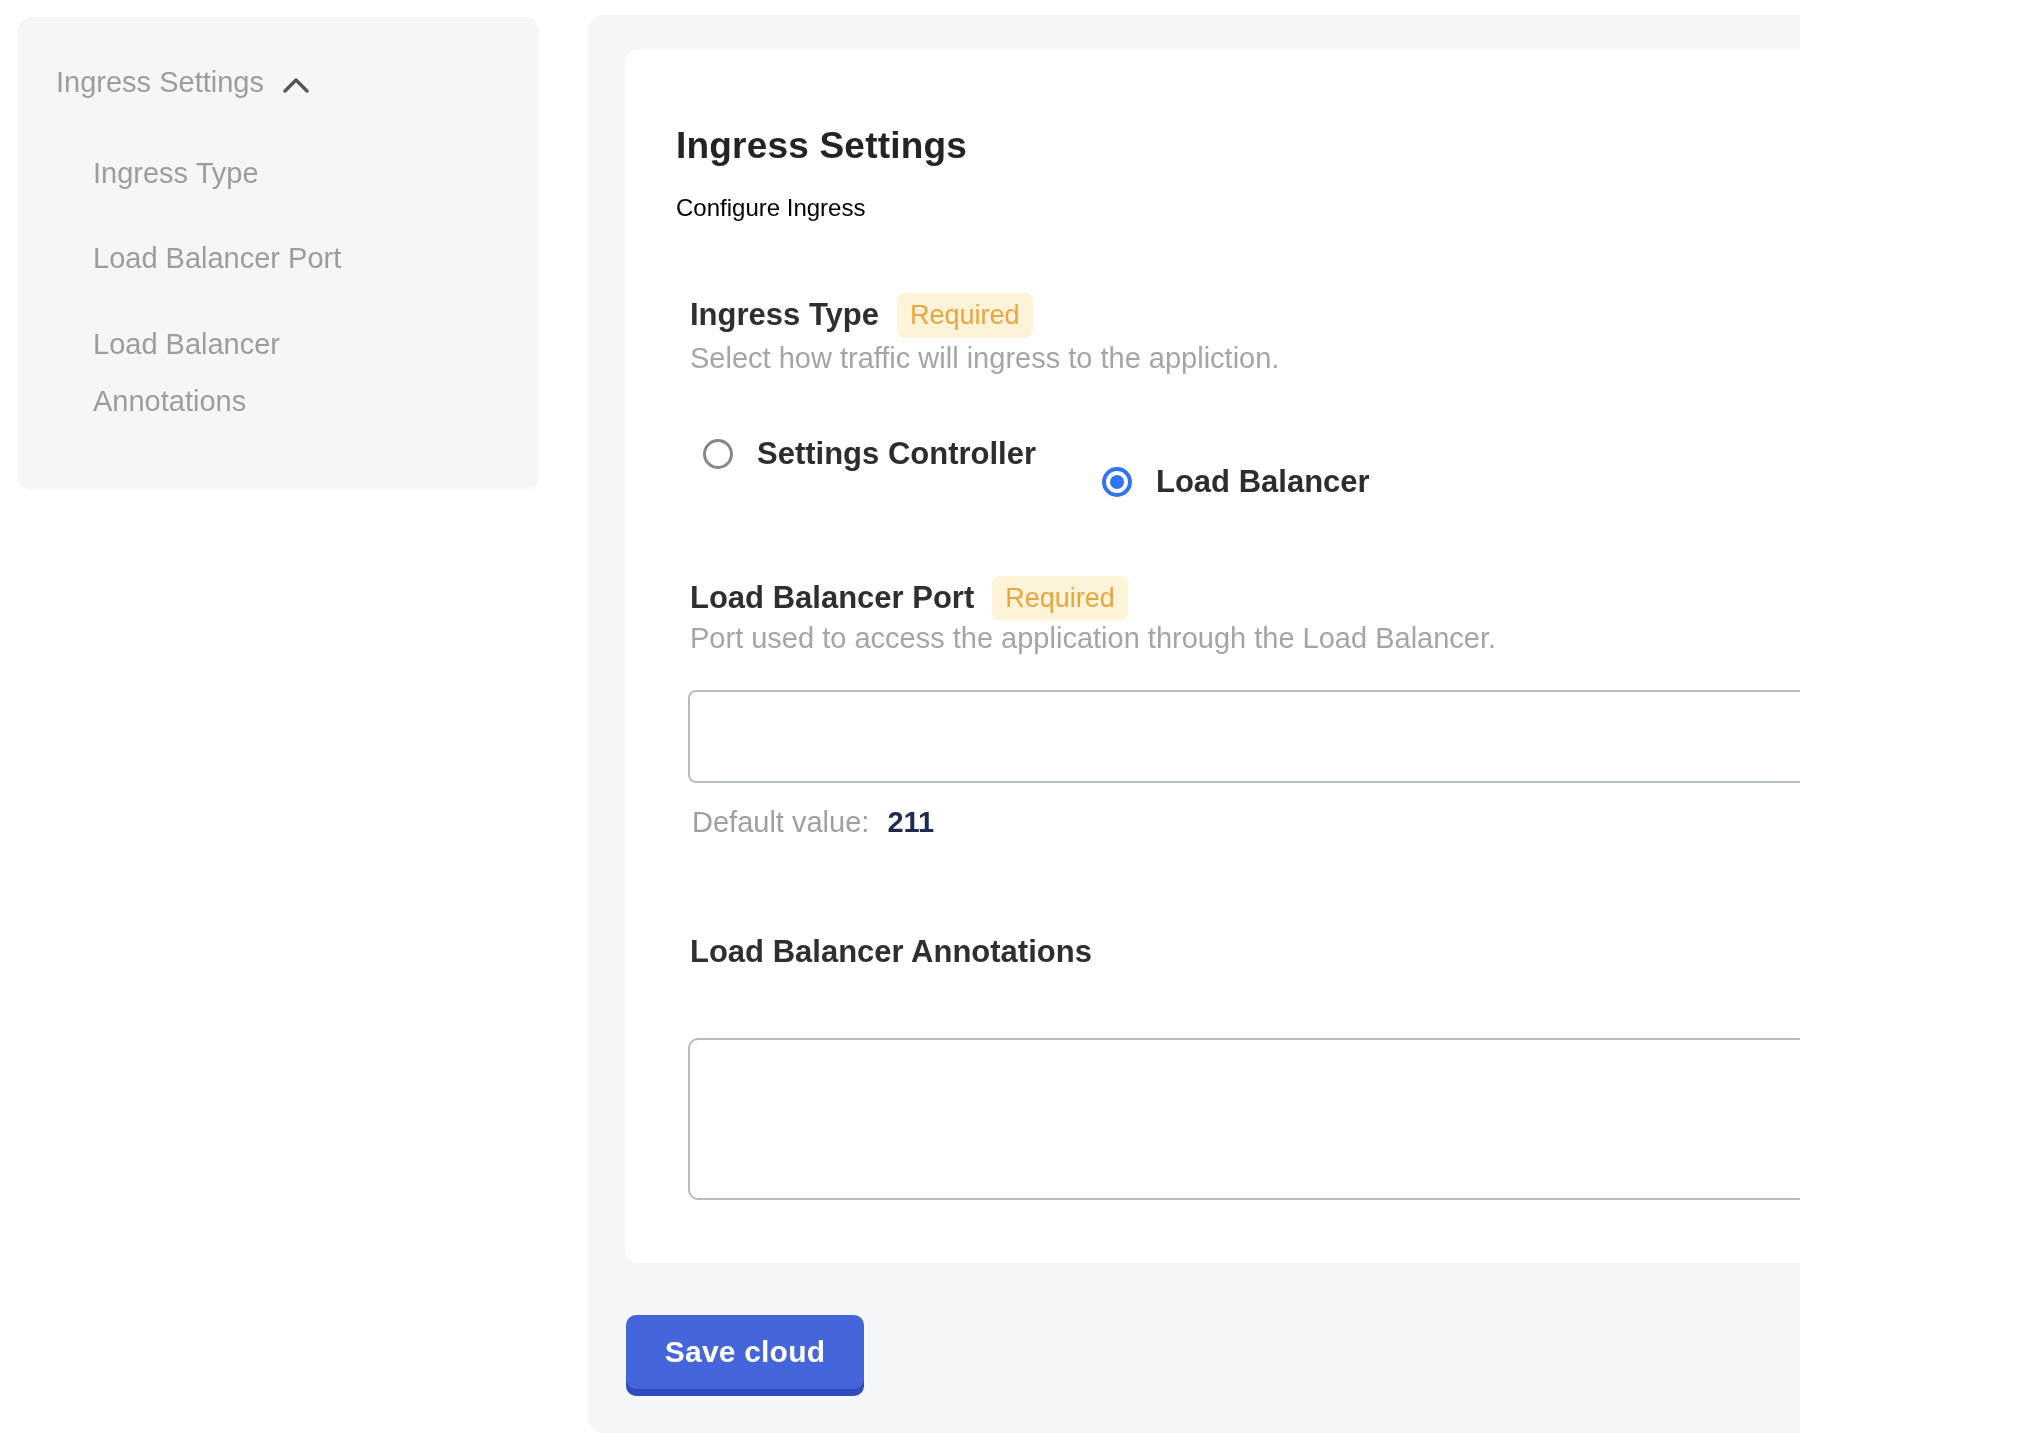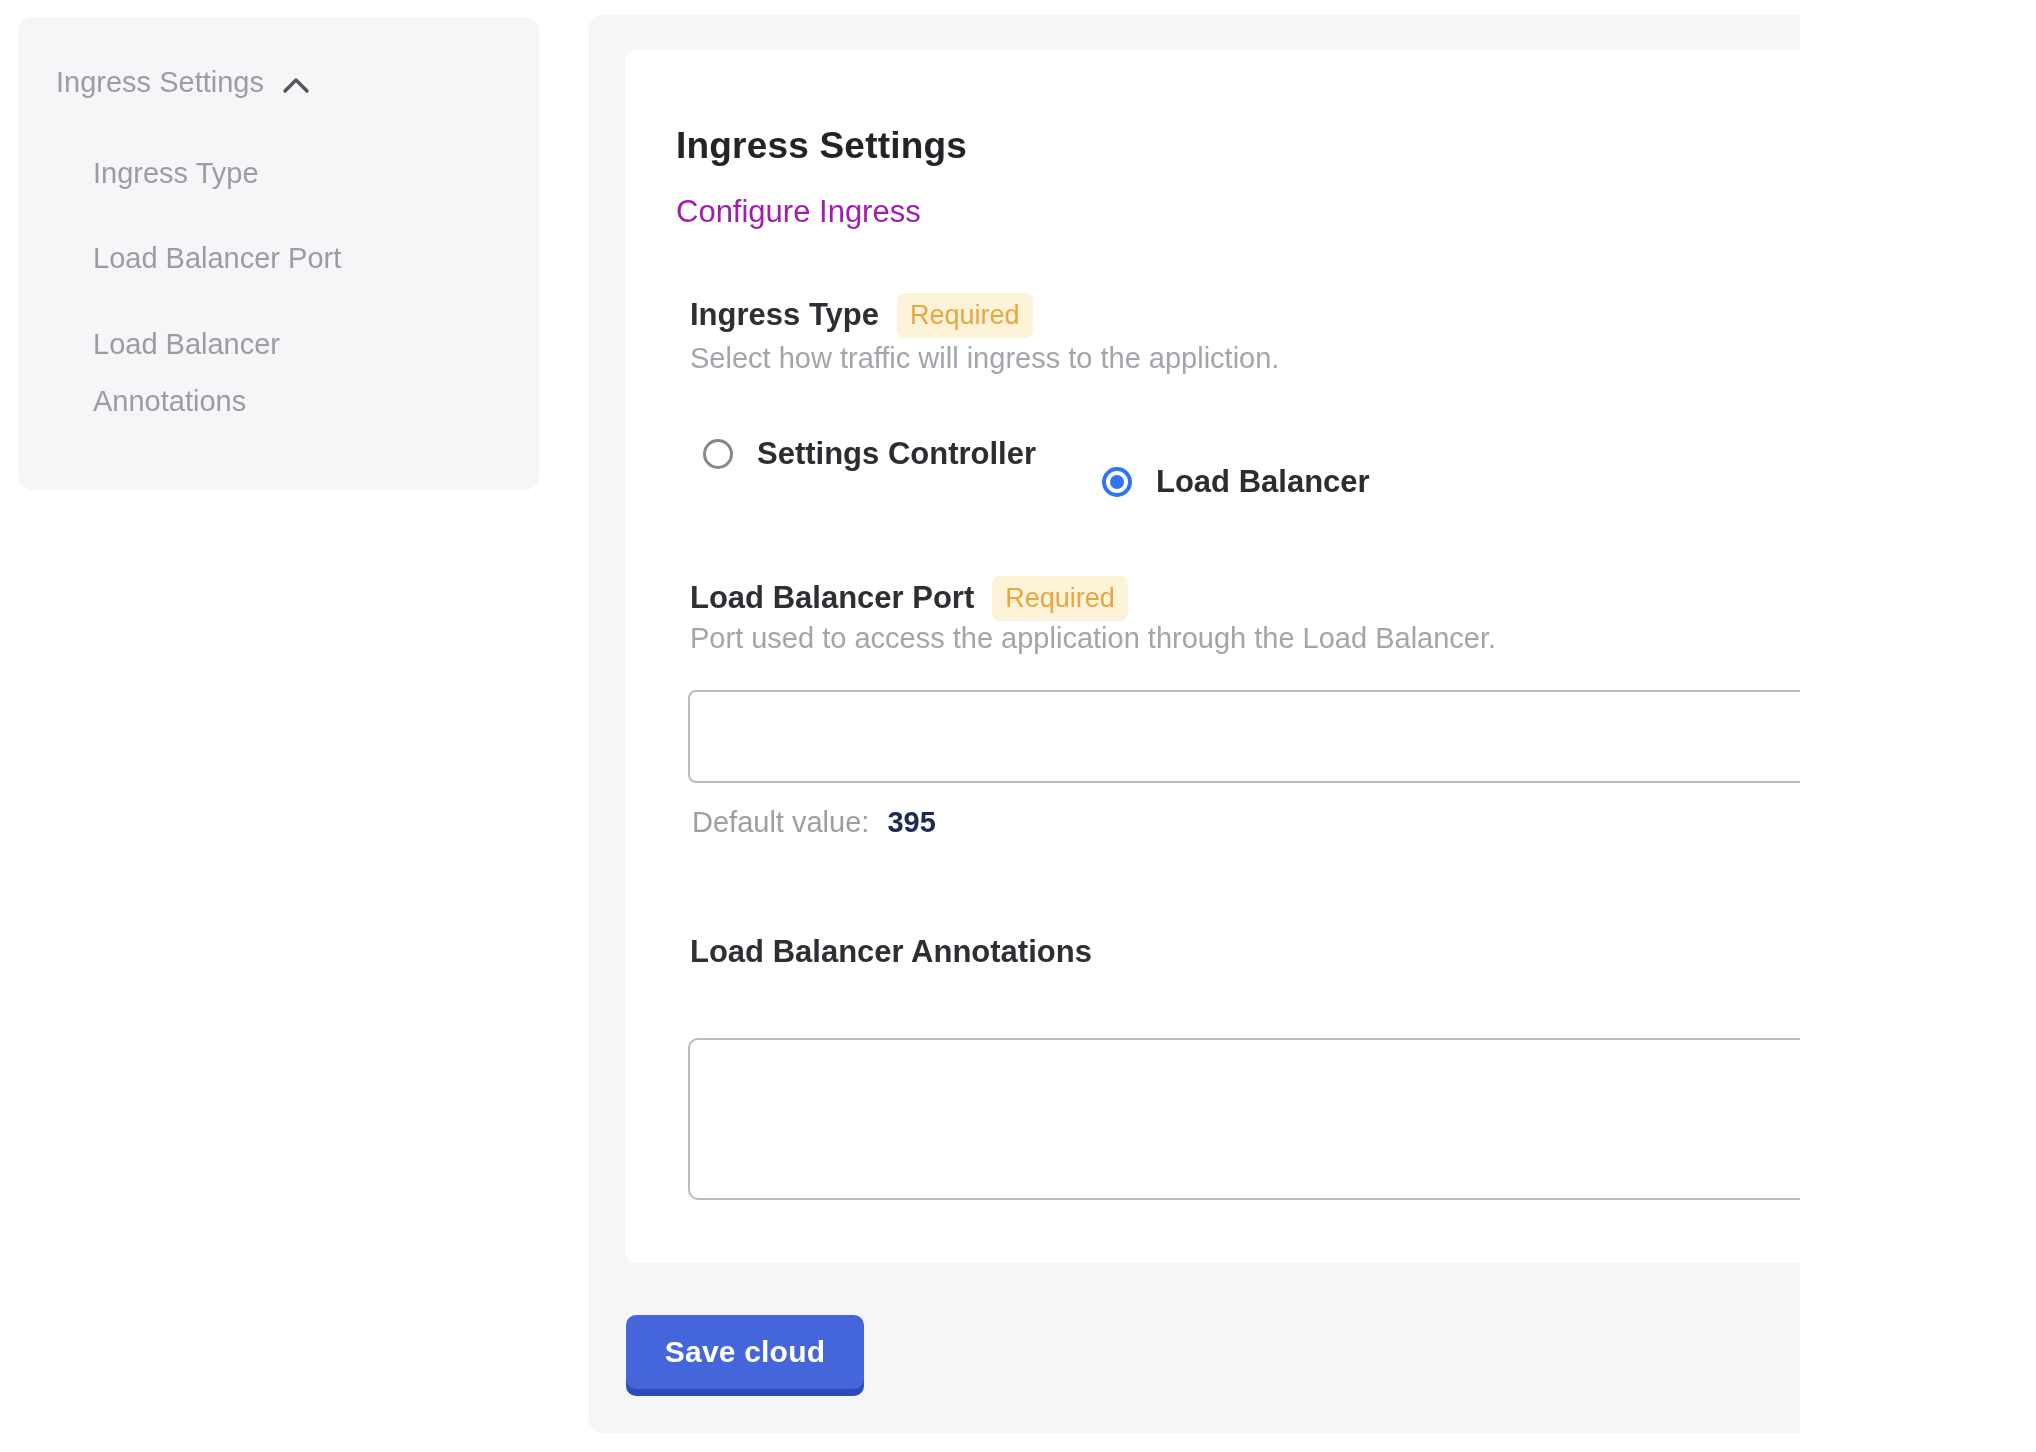--- a/index.html
+++ b/index.html
@@ -39,21 +39,21 @@
   .card{
     position:absolute;left:37px;top:35px;width:1355px;height:1213px;
     background:#ffffff;border-radius:12px;
   }
   .card-title{
     position:absolute;left:51px;top:50px;
     font-size:37px;font-weight:700;color:#222528;letter-spacing:.2px;
   }
   .card-subtitle{
     position:absolute;left:51px;top:144px;
-    font-size:31px;color:#a21caf;
+    font-size:24px;color:#000000;
   }
   .sec-head{
     position:absolute;left:65px;height:46px;
     display:flex;align-items:center;gap:18px;
   }
   .sec-label{font-size:31px;font-weight:700;color:#2d2f33;white-space:nowrap;}
   .badge{
     background:#fdf3d8;color:#e9a63e;
     font-size:27px;font-weight:400;
     padding:7px 13px;border-radius:8px;white-space:nowrap;
@@ -158,21 +158,21 @@
       <div class="sec-head h-2">
         <span class="sec-label">Load Balancer Port</span>
         <span class="badge">Required</span>
       </div>
       <div class="sec-desc d-2">Port used to access the application through the Load Balancer.</div>
 
       <input class="text-input" type="text" value="" style="">
 
       <div class="default-line">
         <span class="default-label">Default value:</span>
-        <span class="default-value">395</span>
+        <span class="default-value">211</span>
       </div>
 
       <div class="sec-head h-3">
         <span class="sec-label">Load Balancer Annotations</span>
       </div>
 
       <div class="textarea-wrap">
         <textarea class="text-area" style=""></textarea>
         <svg class="gripper" viewBox="0 0 22 22">
           <line x1="6" y1="20" x2="20" y2="6" stroke="#6e7075" stroke-width="2"></line>

